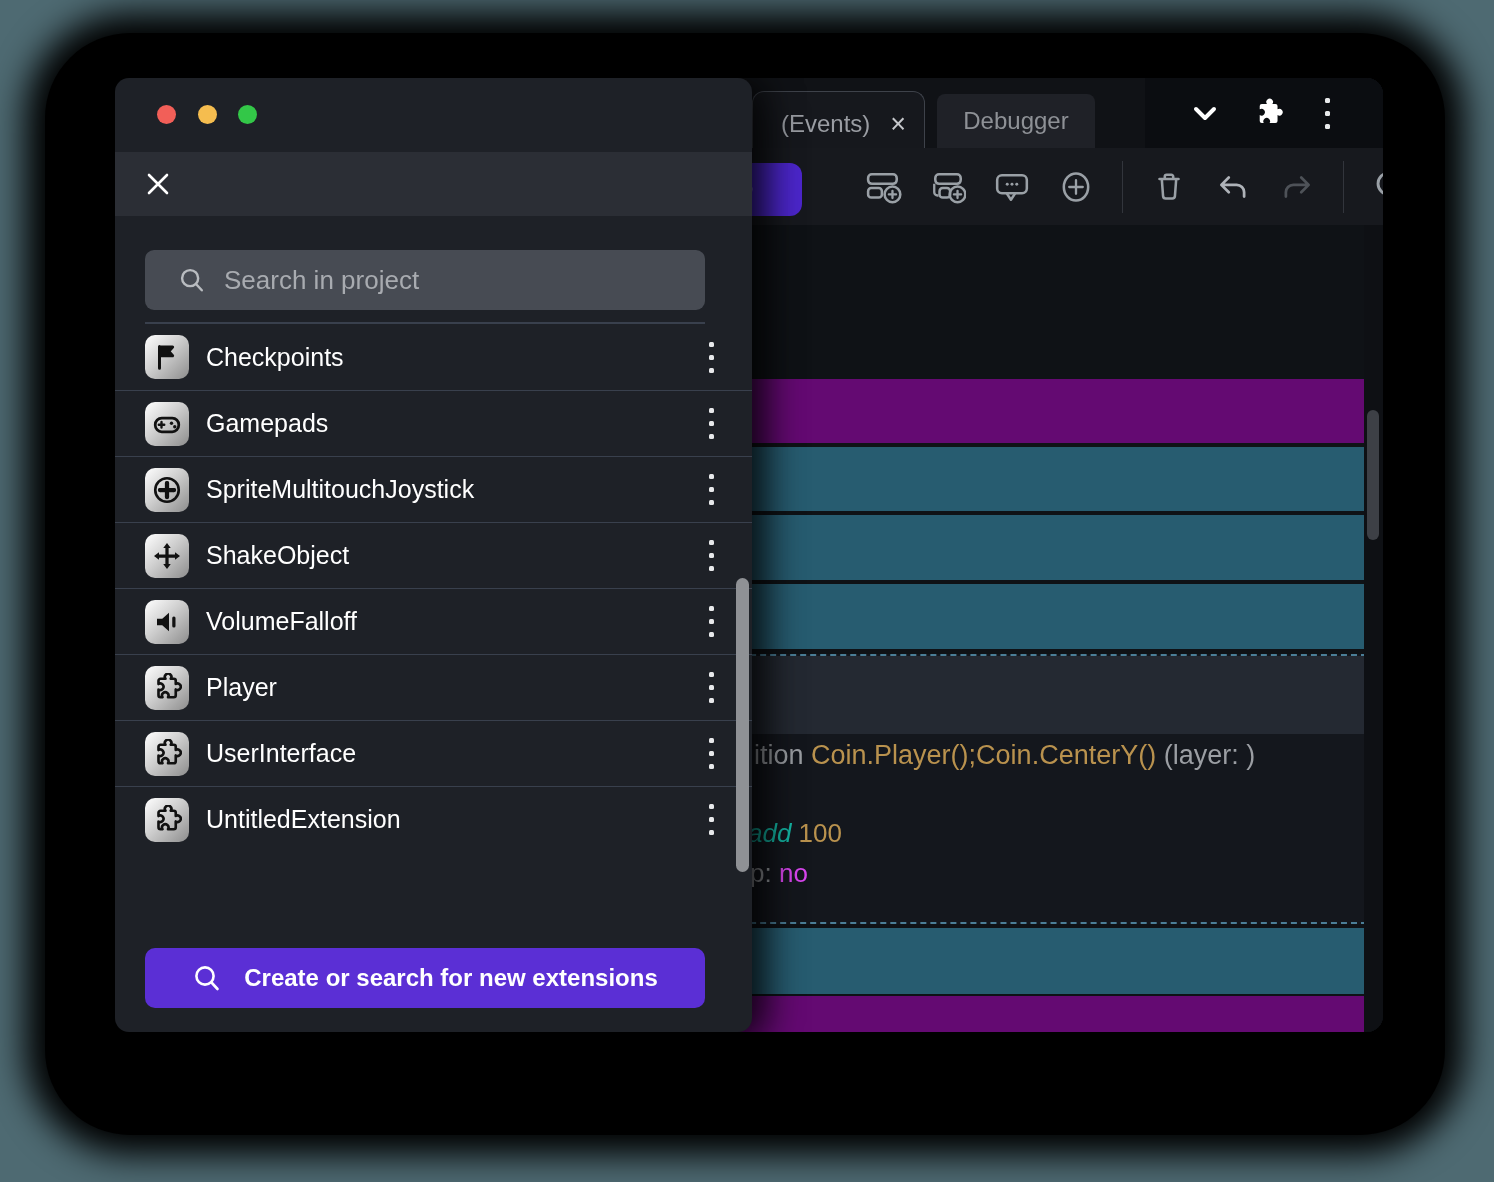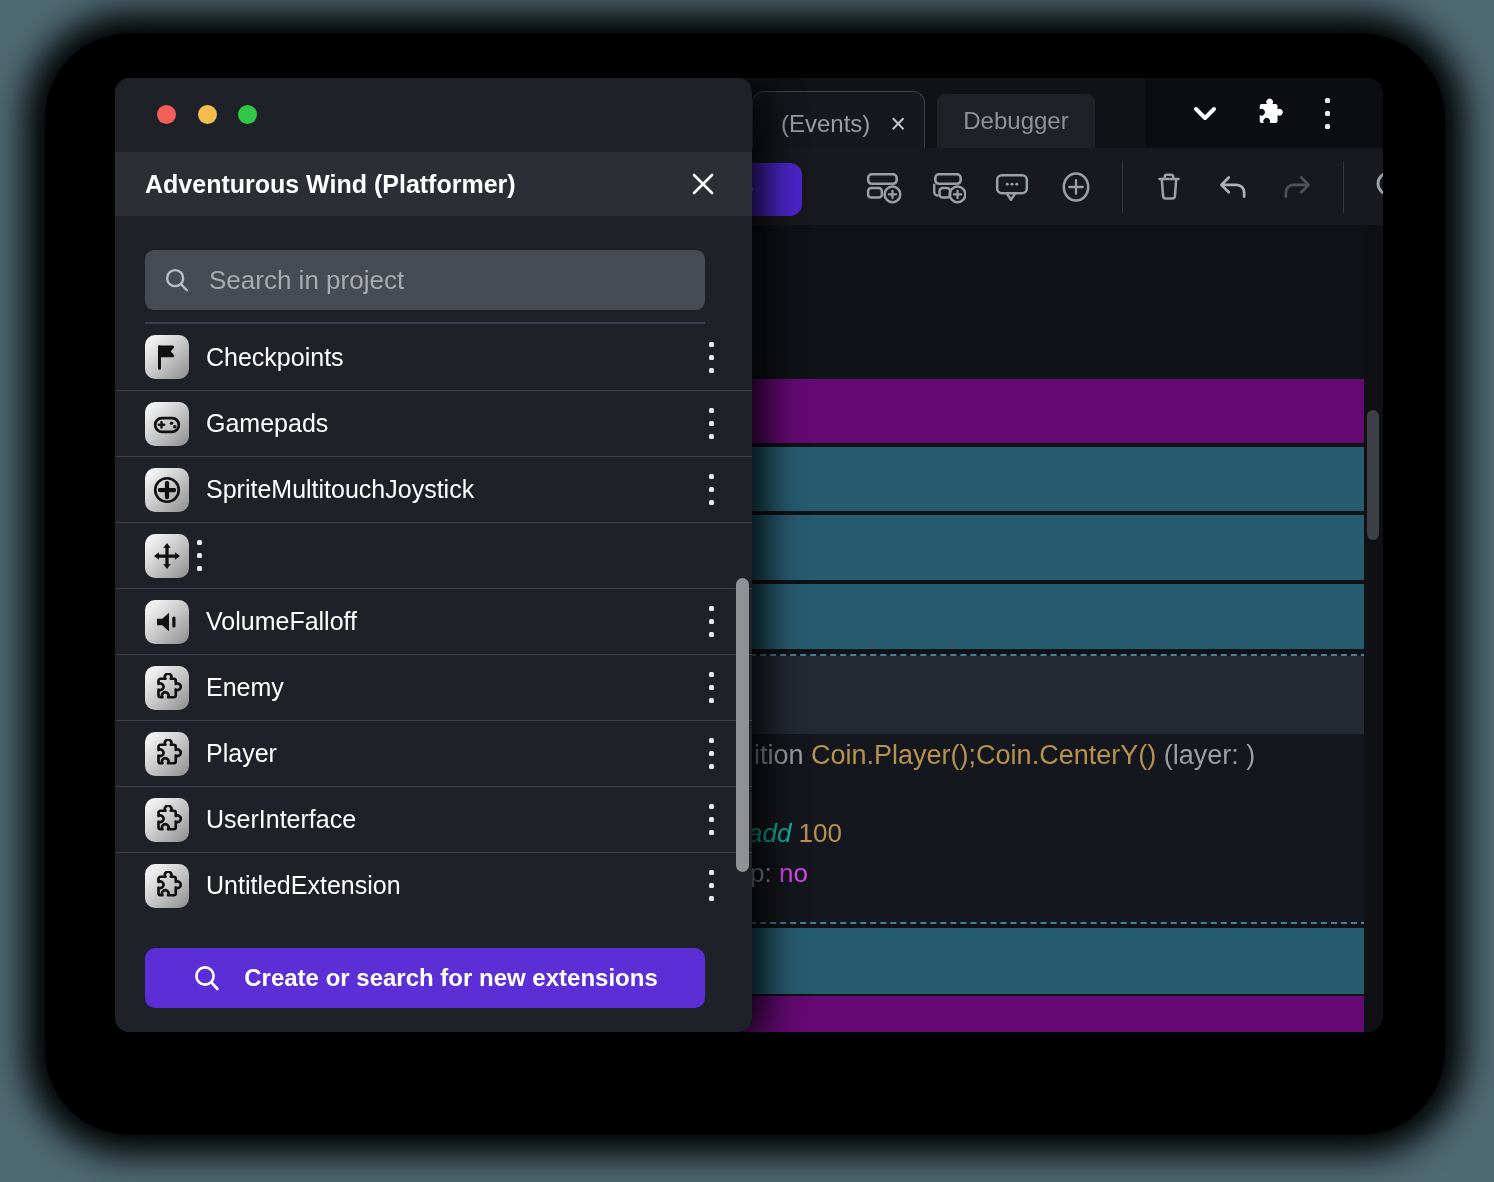--- a/index.html
+++ b/index.html
@@ -58,21 +58,21 @@
     box-shadow:14px 0 34px rgba(0,0,0,.6), 0 18px 50px rgba(0,0,0,.75); }
   .traffic { position:absolute; top:27px; width:19px; height:19px; border-radius:50%; }
   .tl-red { left:42px; background:#f25f58; } .tl-yellow { left:83px; background:#f5bd4f; }
   .tl-green { left:123px; background:#33c748; }
 
   .dialog-header { position:absolute; left:0; top:74px; width:637px; height:64px; background:#2b2e35;
     display:flex; align-items:center; justify-content:space-between; padding:0 36px 0 30px; }
   .dialog-title { color:#ffffff; font-size:25px; font-weight:bold; }
 
   .search-box { position:absolute; left:30px; top:172px; width:560px; height:60px;
-    background:#474b53; border-radius:9px; display:flex; align-items:center; padding:0 18px; gap:18px; }
+    background:#474b53; border-radius:9px; display:flex; align-items:center; padding:0 33px; gap:18px; }
   .search-box input { flex:1; background:transparent; border:none; outline:none;
     color:#e8e9ea; font-size:26px; font-family:"Liberation Sans",sans-serif; }
   .search-box input::placeholder { color:#a8abb0; opacity:1; }
   .top-divider { position:absolute; left:30px; top:244px; width:560px; height:2px; background:#39404d; }
 
   .ext-list { position:absolute; left:0; top:246px; width:637px; }
   .ext-row { position:relative; height:66px; display:flex; align-items:center; padding:8px 30px; }
   .ext-row + .ext-row { border-top:1px solid #39404d; }
   .ext-icon { width:44px; height:44px; border-radius:10px; flex:0 0 44px;
     background:linear-gradient(135deg,#ffffff 0%,#cfcfcf 45%,#8d8d8d 100%);
@@ -268,21 +268,20 @@
       <div class="events-scrollbar"></div>
     </div>
   </div>
 
   <div class="dialog">
     <div class="traffic tl-red"></div>
     <div class="traffic tl-yellow"></div>
     <div class="traffic tl-green"></div>
 
     <div class="dialog-header">
-      <span class="dialog-title">Adventurous Wind (Platformer)</span>
       <svg width="26" height="26">
           <use href="#i-close-x"></use>
         </svg>
     </div>
 
     <div class="search-box">
       <svg width="28" height="28" style="color:#b9bcc0">
           <use href="#i-magnifier"></use>
         </svg>
       <input type="text" value="" placeholder="Search in project" style="">
@@ -331,20 +330,21 @@
             <i></i>
           </div>
   </div>
 
   <div class="ext-row">
     <span class="ext-icon">
             <svg width="30" height="30" viewBox="0 0 24 24">
               <use href="#i-move"></use>
             </svg>
           </span>
+    <span class="ext-label">ShakeObject</span>
     <div class="kebab">
             <i></i>
             <i></i>
             <i></i>
           </div>
   </div>
 
   <div class="ext-row">
     <span class="ext-icon">
             <svg width="30" height="30" viewBox="0 0 24 24">
@@ -352,33 +352,20 @@
             </svg>
           </span>
     <span class="ext-label">VolumeFalloff</span>
     <div class="kebab">
             <i></i>
             <i></i>
             <i></i>
           </div>
   </div>
 
-  <div class="ext-row">
-    <span class="ext-icon">
-            <svg width="30" height="30" viewBox="0 0 24 24">
-              <use href="#i-puzzle"></use>
-            </svg>
-          </span>
-    <span class="ext-label">Enemy</span>
-    <div class="kebab">
-            <i></i>
-            <i></i>
-            <i></i>
-          </div>
-  </div>
 
   <div class="ext-row">
     <span class="ext-icon">
             <svg width="30" height="30" viewBox="0 0 24 24">
               <use href="#i-puzzle"></use>
             </svg>
           </span>
     <span class="ext-label">Player</span>
     <div class="kebab">
             <i></i>

